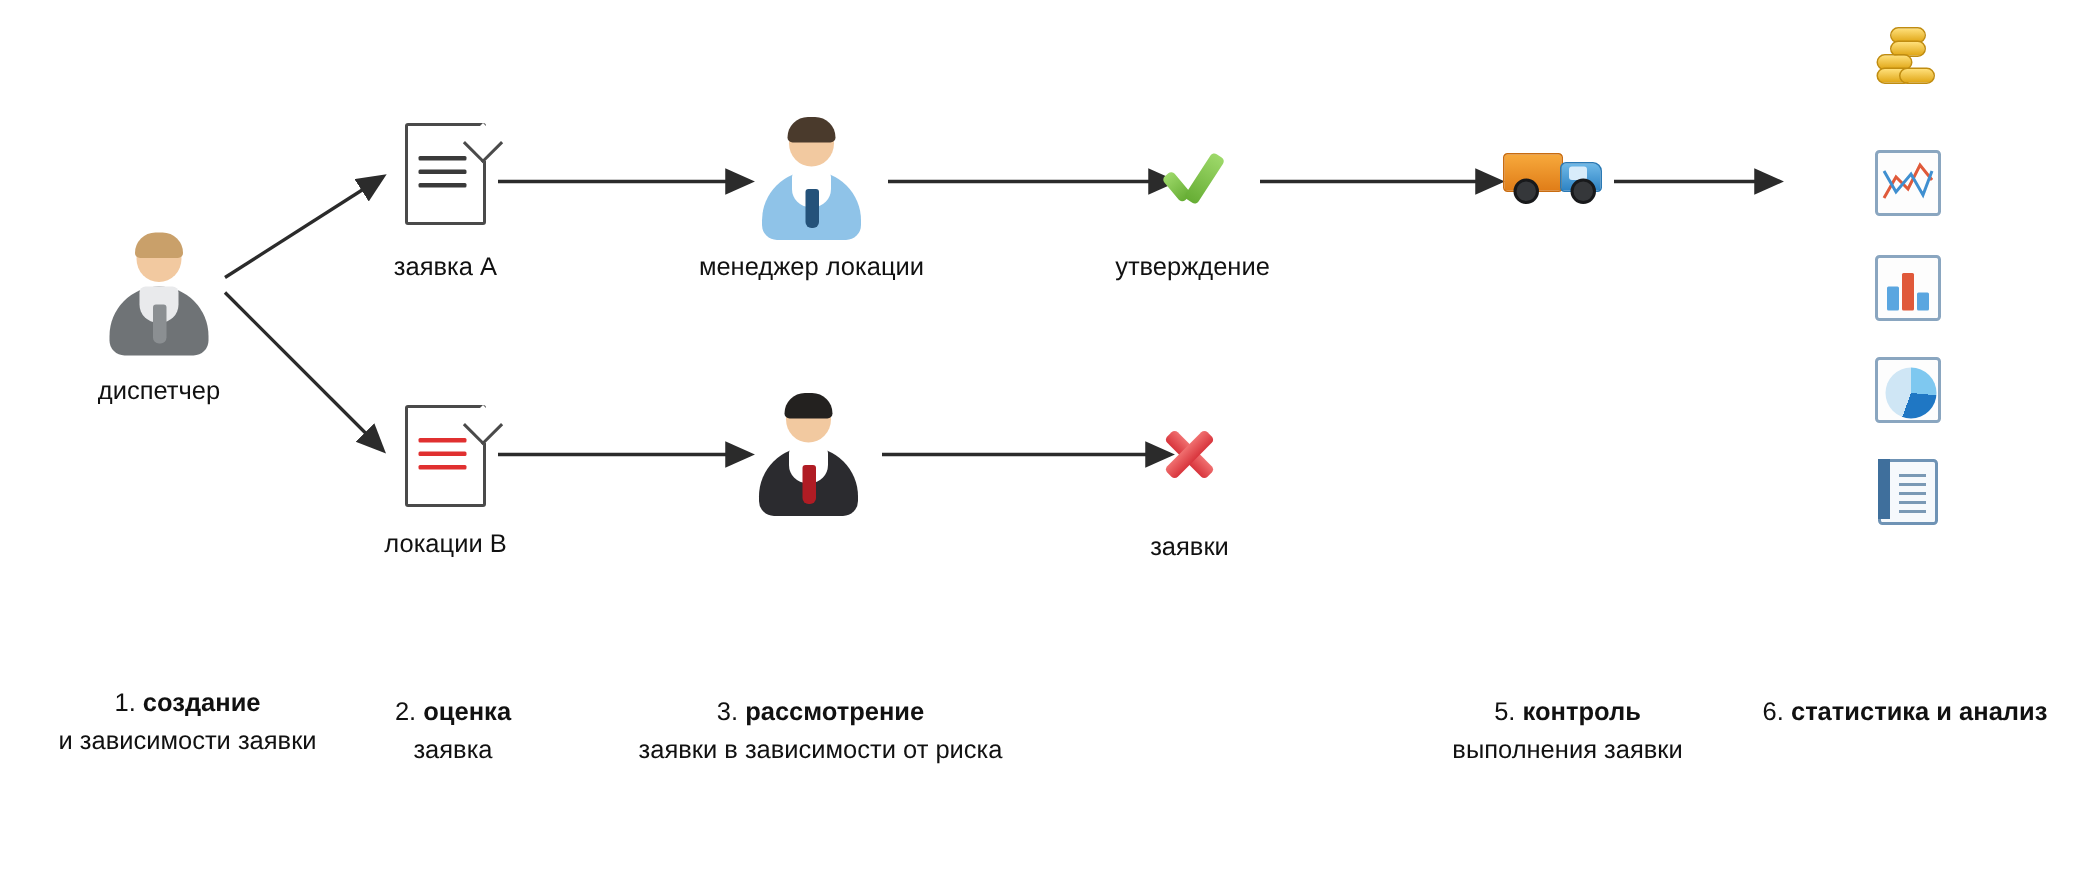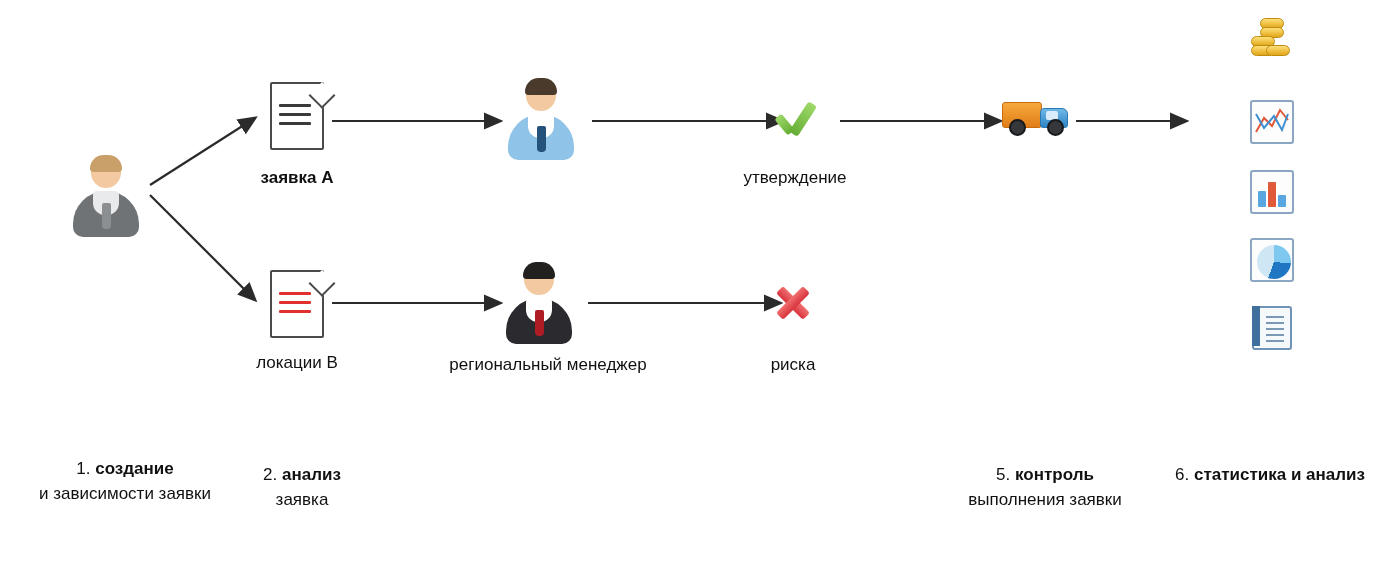--- a/index.html
+++ b/index.html
@@ -328,33 +328,34 @@
 
   <div class="abs" style="left:65px; top:155px;">
     <div class="person grey">
       <div class="body"></div>
       <div class="collar"></div>
       <div class="tie"></div>
       <div class="head"></div>
       <div class="hair"></div>
     </div>
   </div>
+  <div class="abs lbl center" style="left:20px; top:251px; width:172px;">диспетчер</div>
 
   <div class="abs" style="left:270px; top:82px;">
     <div class="doc">
       <div class="sheet"></div>
       <div class="foldline"></div>
       <div class="lines">
           <i></i>
           <i></i>
           <i></i>
         </div>
     </div>
   </div>
-  <div class="abs lbl center" style="left:212px; top:168px; width:170px;font-weight:bold;">заявка А</div>
+  <div class="abs lbl center" style="left:212px; top:168px; width:170px;">заявка А</div>
 
   <div class="abs" style="left:270px; top:270px;">
     <div class="doc red">
       <div class="sheet"></div>
       <div class="foldline"></div>
       <div class="lines">
           <i></i>
           <i></i>
           <i></i>
         </div>
@@ -364,47 +365,47 @@
 
   <div class="abs" style="left:500px; top:78px;">
     <div class="person blue">
       <div class="body"></div>
       <div class="collar"></div>
       <div class="tie"></div>
       <div class="head"></div>
       <div class="hair"></div>
     </div>
   </div>
+  <div class="abs lbl center" style="left:421px; top:168px; width:240px;">менеджер локации</div>
 
   <div class="abs" style="left:498px; top:262px;">
     <div class="person dark">
       <div class="body"></div>
       <div class="collar"></div>
       <div class="tie"></div>
       <div class="head"></div>
       <div class="hair"></div>
     </div>
   </div>
-  <div class="abs lbl center" style="left:408px; top:355px; width:280px;">региональный менеджер</div>
 
   <div class="abs" style="left:772px; top:100px;">
     <div class="check">
       <i class="a"></i>
         <i class="b"></i>
     </div>
   </div>
   <div class="abs lbl center" style="left:700px; top:168px; width:190px;">утверждение</div>
 
   <div class="abs" style="left:772px; top:282px;">
     <div class="cross">
       <i class="a"></i>
         <i class="b"></i>
     </div>
   </div>
-  <div class="abs lbl center" style="left:718px; top:355px; width:150px;">риска</div>
+  <div class="abs lbl center" style="left:718px; top:355px; width:150px;">заявки</div>
 
   <div class="abs" style="left:1002px; top:98px;">
     <div class="truck">
       <div class="box"></div>
       <div class="cab"></div>
       <div class="win"></div>
       <div class="wheel w1"></div>
       <div class="wheel w2"></div>
     </div>
   </div>
@@ -454,24 +455,29 @@
   </div>
 
   <div class="step" style="left:10px; top:456px; width:230px;">
     <span>1.</span>
     <b>создание</b><br>
     <span>и зависимости заявки</span>
   </div>
 
   <div class="step" style="left:222px; top:462px; width:160px;">
     <span>2.</span>
-    <b>анализ</b><br>
+    <b>оценка</b><br>
     <span>заявка</span>
   </div>
 
+  <div class="step" style="left:422px; top:462px; width:250px;">
+    <span>3.</span>
+    <b>рассмотрение</b><br>
+    <span>заявки в зависимости от риска</span>
+  </div>
 
 
   <div class="step" style="left:945px; top:462px; width:200px;">
     <span>5.</span>
     <b>контроль</b><br>
     <span>выполнения заявки</span>
   </div>
 
   <div class="step" style="left:1170px; top:462px; width:200px;">
     <span>6.</span>

